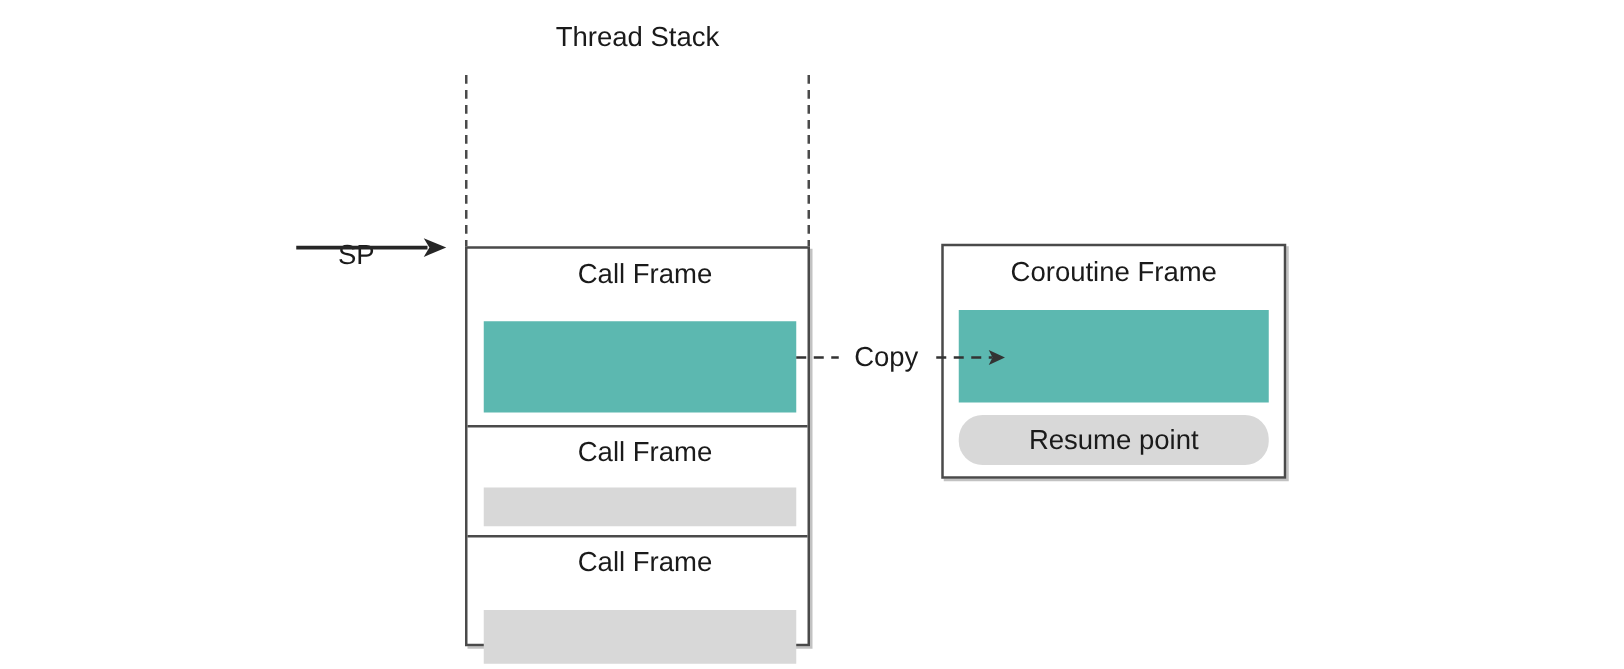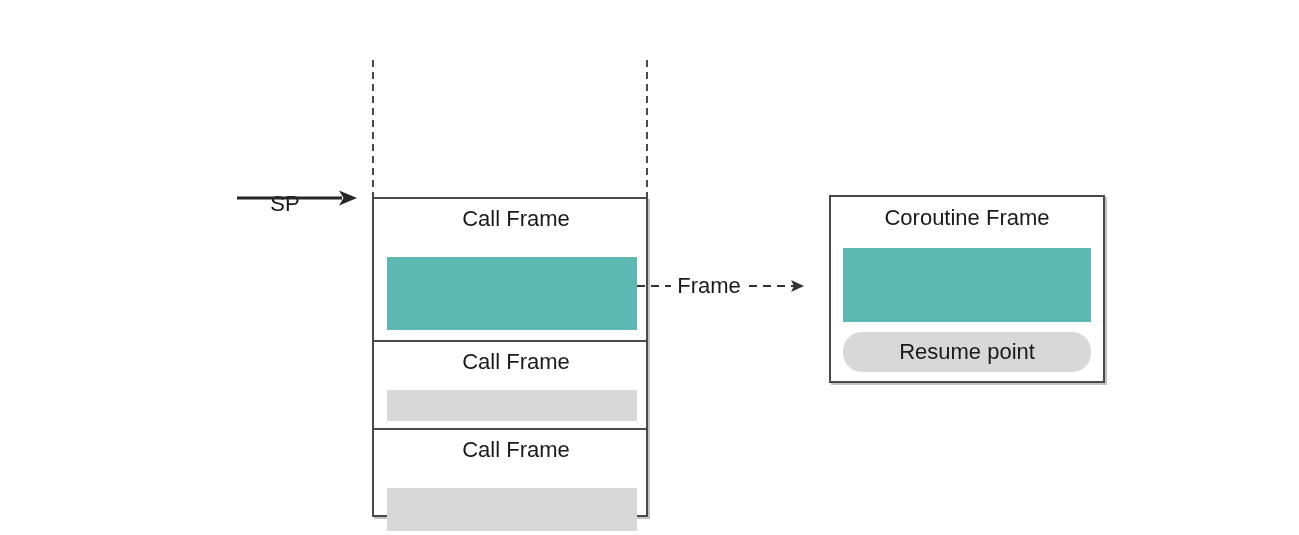--- a/index.html
+++ b/index.html
@@ -73,21 +73,21 @@
     width: 250px;
   }
   .fill-active   { background: #5cb8b0; }
   .fill-inactive { background: #d8d8d8; }
   #frame-fill-0 { top: 50px; height: 73px; }
   #frame-fill-1 { top: 40px; height: 31px; }
   #frame-fill-2 { top: 50px; height: 43px; }
 
   
   #coroutine-frame-box {
-    left: 829px; top: 195px;
+    left: 753px; top: 195px;
     width: 276px; height: 188px;
     box-sizing: border-box;
     border: 2px solid #4a4a4a;
     background: #ffffff;
     box-shadow: 2px 2px 0 #c2c2c2;
     z-index: 1;
   }
   #coroutine-title { margin-top: 9px; width: 100%; }
   #coroutine-fill {
     position: absolute;
@@ -104,36 +104,37 @@
     align-items: center;
     justify-content: center;
     border-radius: 19px;
   }
 </style>
 </head>
 <body>
 
 <div id="canvas">
 
+  <div class="abs diagram-label" id="thread-stack-title">Thread Stack</div>
 
   <svg class="abs" id="arrow-layer" viewBox="0 0 1299 535">
 
     <line x1="373" y1="60" x2="373" y2="197" stroke="#4a4a4a" stroke-width="2" stroke-dasharray="7 5"></line>
     <line x1="647" y1="60" x2="647" y2="197" stroke="#4a4a4a" stroke-width="2" stroke-dasharray="7 5"></line>
 
     <line x1="237" y1="198" x2="342" y2="198" stroke="#262626" stroke-width="3"></line>
     <polygon points="339,190.5 357,198 339,205.5 343.5,198" fill="#262626"></polygon>
 
     <line x1="637" y1="286" x2="794" y2="286" stroke="#333333" stroke-width="2" stroke-dasharray="8 6"></line>
     <polygon points="791,280 804,286 791,292 794,286" fill="#333333"></polygon>
   </svg>
 
   <div class="abs diagram-label" id="sp-label">SP</div>
 
-  <div class="abs diagram-label" id="copy-label">Frame</div>
+  <div class="abs diagram-label" id="copy-label">Copy</div>
 
   <div class="abs" id="thread-stack-box">
 
     <div class="stack-frame divided" id="stack-frame-0">
       <div class="diagram-label frame-label">Call Frame</div>
       <div class="frame-fill fill-active" id="frame-fill-0"></div>
     </div>
 
     <div class="stack-frame divided" id="stack-frame-1">
       <div class="diagram-label frame-label">Call Frame</div>

